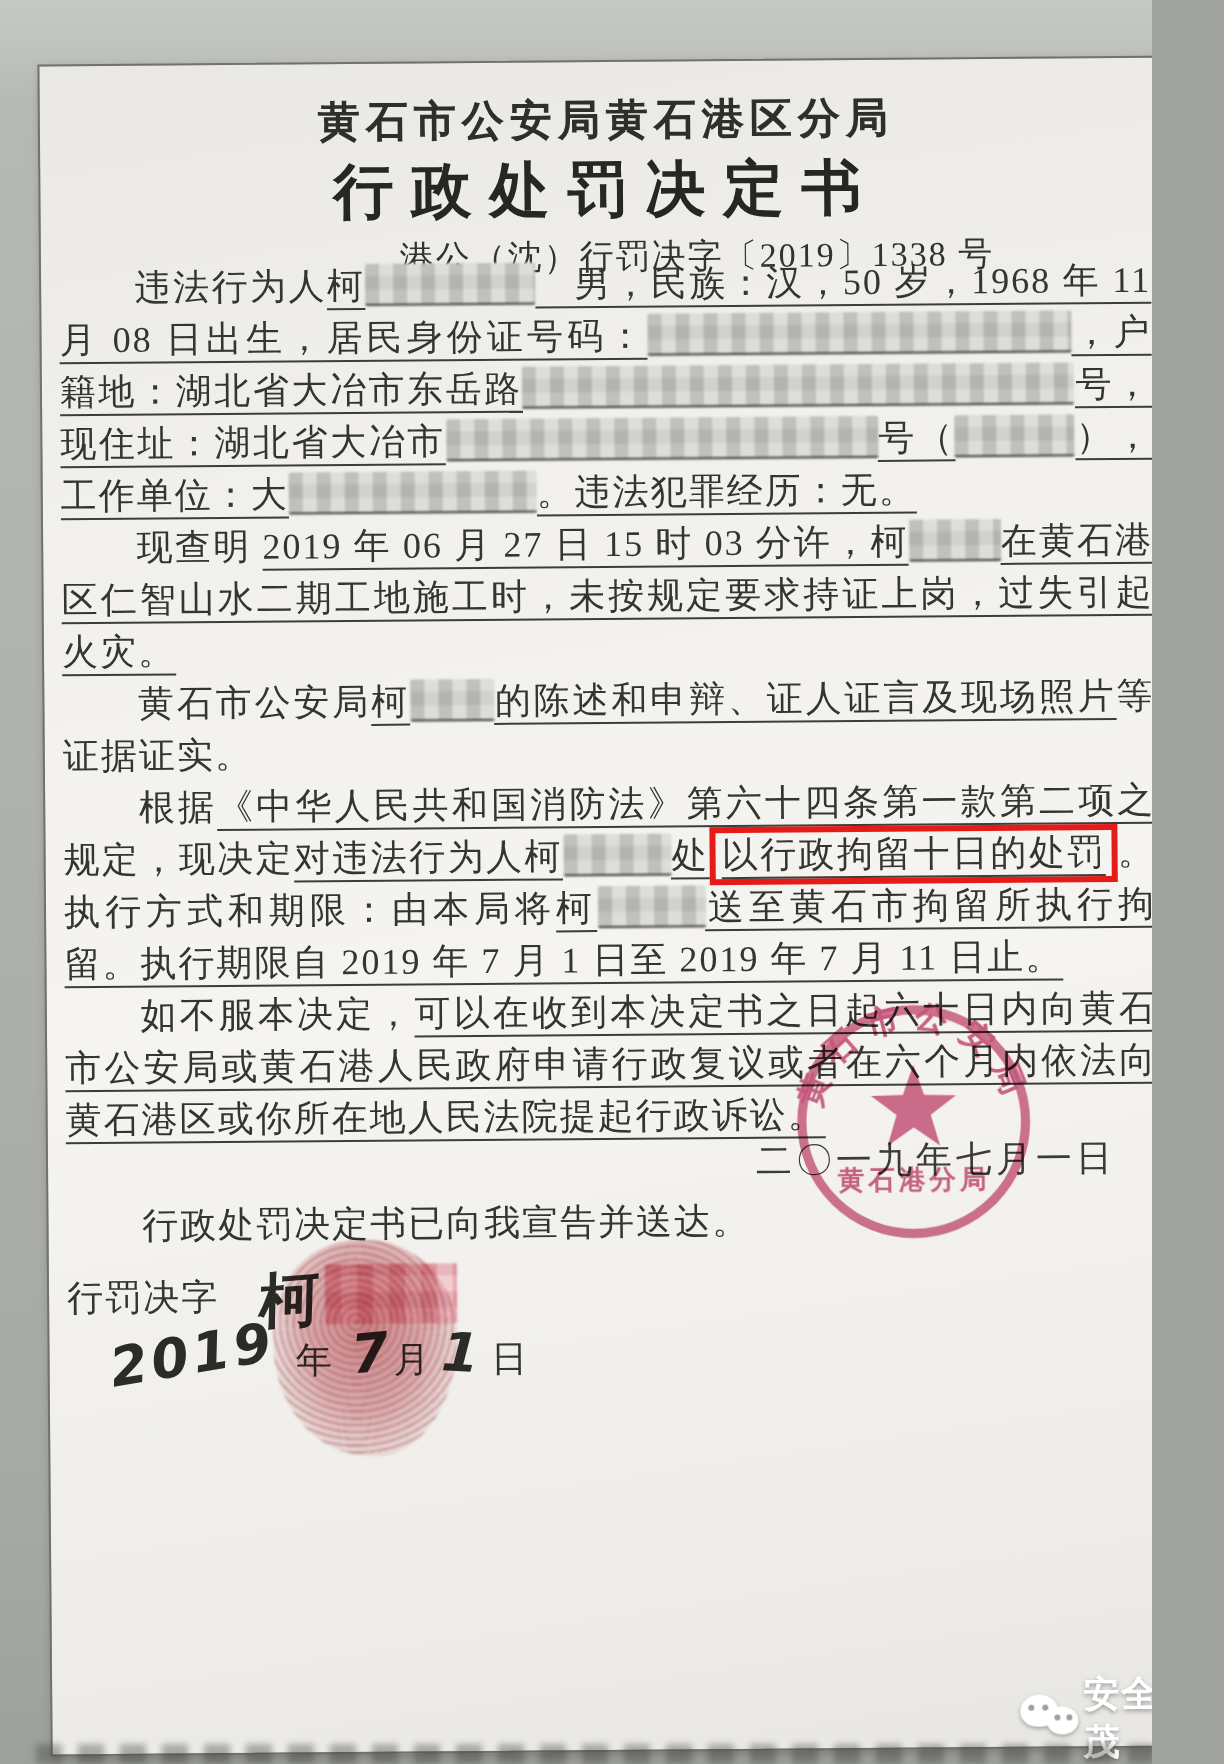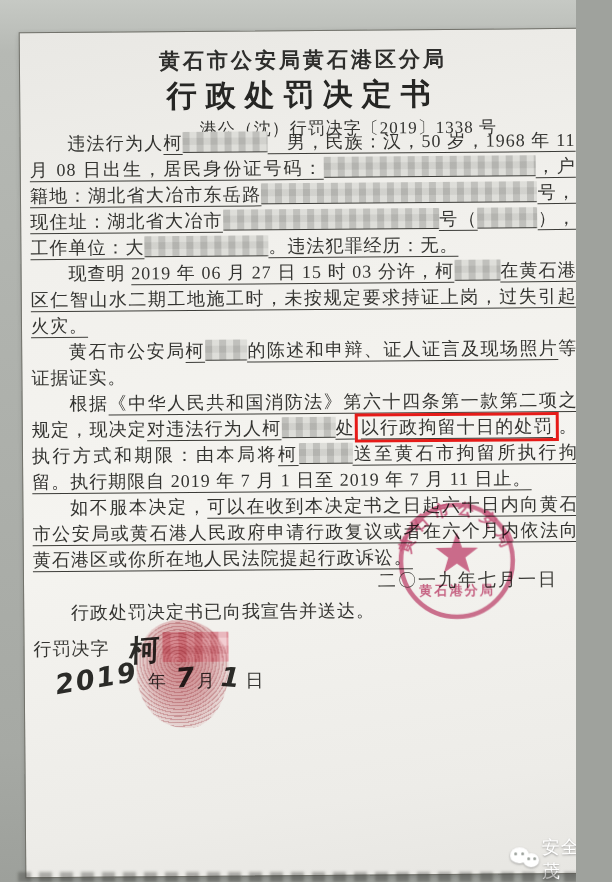--- a/index.html
+++ b/index.html
@@ -88,21 +88,21 @@
     position:absolute;left:112px;top:588px;width:92px;height:108px;
     border-radius:48% 52% 46% 54%/42% 46% 58% 54%;
     background:
       repeating-radial-gradient(circle at 45% 38%,rgba(156,42,52,.30) 0 1.2px,rgba(0,0,0,0) 1.2px 3.4px),
       radial-gradient(ellipse at 50% 42%,rgba(190,70,80,.62) 0%,rgba(196,86,96,.42) 45%,rgba(200,100,110,.18) 68%,rgba(0,0,0,0) 82%);
     mix-blend-mode:multiply;filter:blur(.4px);
   }
   .watermark{
     position:absolute;left:484px;top:806px;display:flex;align-items:center;gap:5px;
     color:#fff;font-family:"Liberation Sans","DejaVu Sans",sans-serif;
-    font-size:18px;font-weight:normal;text-shadow:0 1px 2px rgba(90,90,90,.55);
+    font-size:18px;font-weight:bold;text-shadow:0 1px 2px rgba(90,90,90,.55);
     letter-spacing:1px;
   }
   .wechat{position:relative;width:30px;height:24px;filter:drop-shadow(0 1px 1px rgba(90,90,90,.5));}
   .wc-big{position:absolute;left:0;top:0;width:19px;height:16px;background:#fff;border-radius:50% 50% 46% 46%;}
   .wc-big:after{content:"";position:absolute;left:3px;bottom:-3px;border:4px solid transparent;border-top-color:#fff;}
   .wc-big i,.wc-sm i{position:absolute;width:3px;height:3px;background:#9aa09a;border-radius:50%;}
   .wc-big i.e1{left:4px;top:5px;} .wc-big i.e2{left:11px;top:5px;}
   .wc-sm{position:absolute;left:13px;top:6px;width:16px;height:14px;background:#fff;border-radius:50%;}
   .wc-sm:after{content:"";position:absolute;right:2px;bottom:-3px;border:4px solid transparent;border-top-color:#fff;}
   .wc-sm i.e1{left:4px;top:4px;} .wc-sm i.e2{left:10px;top:4px;}

